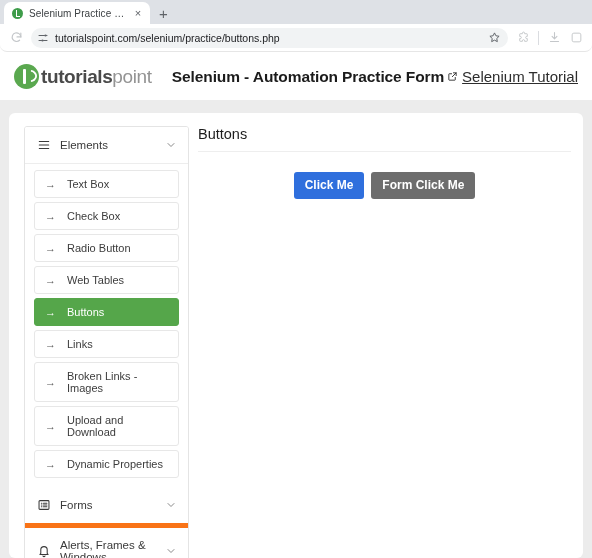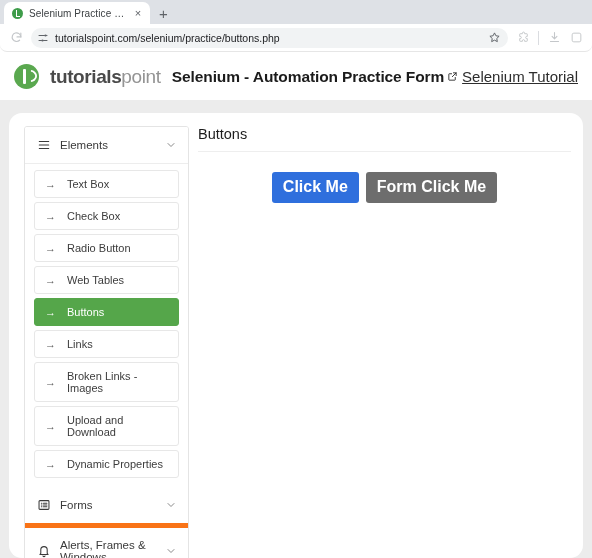--- a/index.html
+++ b/index.html
@@ -120,21 +120,21 @@
 
   .site-header {
     height: 48px;
     background: #ffffff;
     display: flex;
     align-items: center;
     padding: 0 14px;
     border-bottom: 1px solid #ececec;
     position: relative;
   }
-  .logo { display:flex; align-items:center; gap:11px; flex:0 0 auto; }
+  .logo { display:flex; align-items:center; gap:2px; flex:0 0 auto; }
   .logo-mark {
     width: 25px; height: 25px;
     border-radius: 50%;
     background: #5aa84f;
     position: relative;
     flex: 0 0 auto;
   }
   .logo-mark::before {
     content: "";
     position: absolute;
@@ -180,21 +180,21 @@
     flex: 0 0 auto;
   }
 
   .page-body {
     background: #ececec;
     padding: 12px 9px 0 9px;
     height: 457px;
   }
   .content-card {
     background: #ffffff;
-    border-radius: 13px;
+    border-radius: 6px;
     height: 100%;
     display: flex;
     padding: 13px 0 0 0;
     overflow: hidden;
   }
 
   
   .sidebar {
     width: 189px;
     flex: 0 0 auto;
@@ -261,21 +261,21 @@
   .btn-row {
     display: flex;
     justify-content: center;
     gap: 7px;
     margin-bottom: 18px;
   }
   .btn {
     border: none;
     border-radius: 3px;
     color: #ffffff;
-    font-size: 16px;
+    font-size: 12px;
     font-weight: bold;
     padding: 7px 11px;
     line-height: 1.05;
     font-family: "Liberation Sans", sans-serif;
     cursor: pointer;
   }
   .btn.primary { background: #2f6fdd; }
   .btn.secondary { background: #6d6d6d; }
   .btn.success { background: #2c8a4a; }
   .click-msg {

